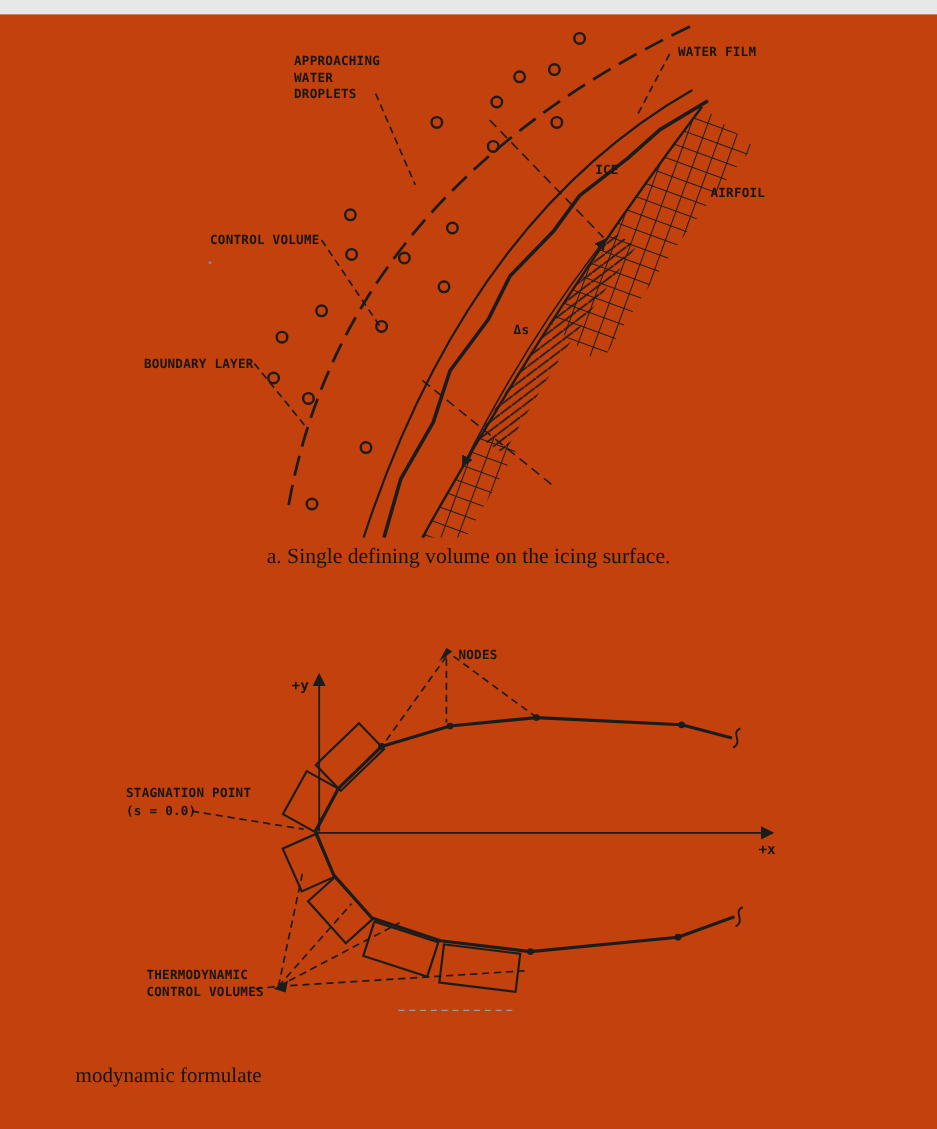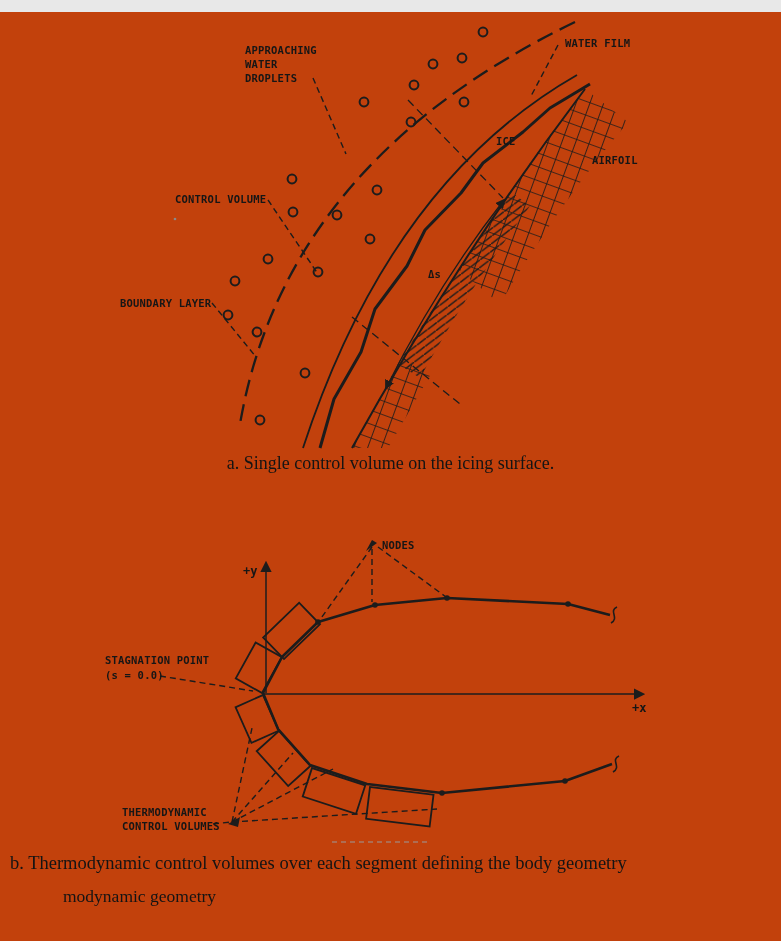--- a/index.html
+++ b/index.html
@@ -92,21 +92,21 @@
     <text class="draft sz10" x="245" y="56">WATER</text>
     <text class="draft sz10" x="245" y="70">DROPLETS</text>
     <text class="draft sz10" x="565" y="35">WATER FILM</text>
     <text class="draft sz10" x="496" y="133">ICE</text>
     <text class="draft sz10" x="592" y="152">AIRFOIL</text>
     <text class="draft sz10" x="175" y="191">CONTROL VOLUME</text>
     <text class="draft sz10" x="120" y="295">BOUNDARY LAYER</text>
     <text class="draft sz10" x="428" y="266">Δs</text>
   </svg>
 
-  <div class="caption-a">a. Single control volume on the icing surface.</div>
+  <div class="caption-a">a. Single defining volume on the icing surface.</div>
 
   <svg style="top:500px" width="781" height="340" viewBox="0 500 781 340">
 
     <path class="ink" d="M266,681 L266,551" stroke-width="1.5" marker-end="url(#arr)"></path>
     <path class="ink" d="M263,682 L643,682" stroke-width="1.5" marker-end="url(#arr)"></path>
 
     <polyline class="ink" stroke-width="2.6" stroke-linejoin="round" points="263,681 282,645 318,610 375,593 447,586 568,592 610,603"></polyline>
     <polyline class="ink" stroke-width="2.6" stroke-linejoin="round" points="263,681 278,717 310,753 367,772 442,781 565,769 612,752"></polyline>
     <path class="ink" d="M617,595 C608,599 620,606 611,611" stroke-width="1.6"></path>
     <path class="ink" d="M619,744 C610,748 622,755 613,760" stroke-width="1.6"></path>
@@ -147,19 +147,18 @@
 
     <text class="draft sz12" x="243" y="563">+y</text>
     <text class="draft sz12" x="632" y="700">+x</text>
     <text class="draft sz10" x="382" y="537">NODES</text>
     <text class="draft sz10" x="105" y="652">STAGNATION POINT</text>
     <text class="draft sz10" x="105" y="667">(s = 0.0)</text>
     <text class="draft sz10" x="122" y="804">THERMODYNAMIC</text>
     <text class="draft sz10" x="122" y="818">CONTROL VOLUMES</text>
   </svg>
 
-  <div class="caption-b">b. Thermodynamic control volumes over each segment defining the body geometry</div>
 
   <div class="fig-caption">
-    <div>modynamic geometry</div>
+    <div>modynamic formulate</div>
   </div>
 
 </div>
 
 </body></html>

